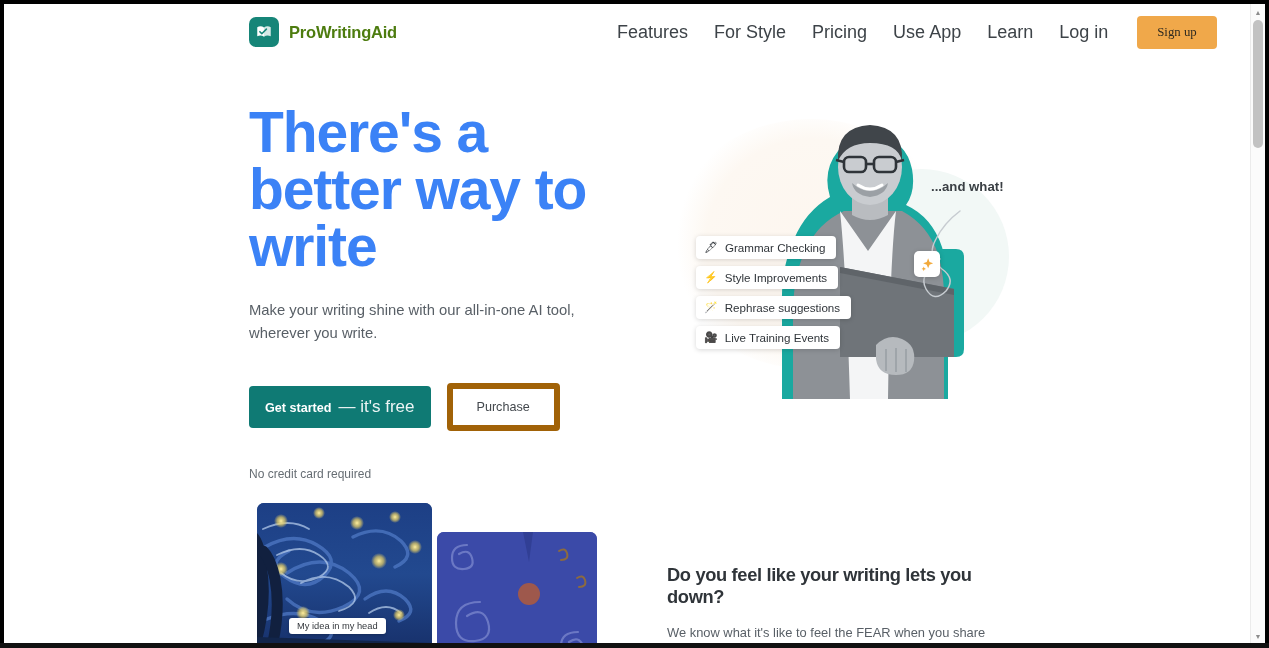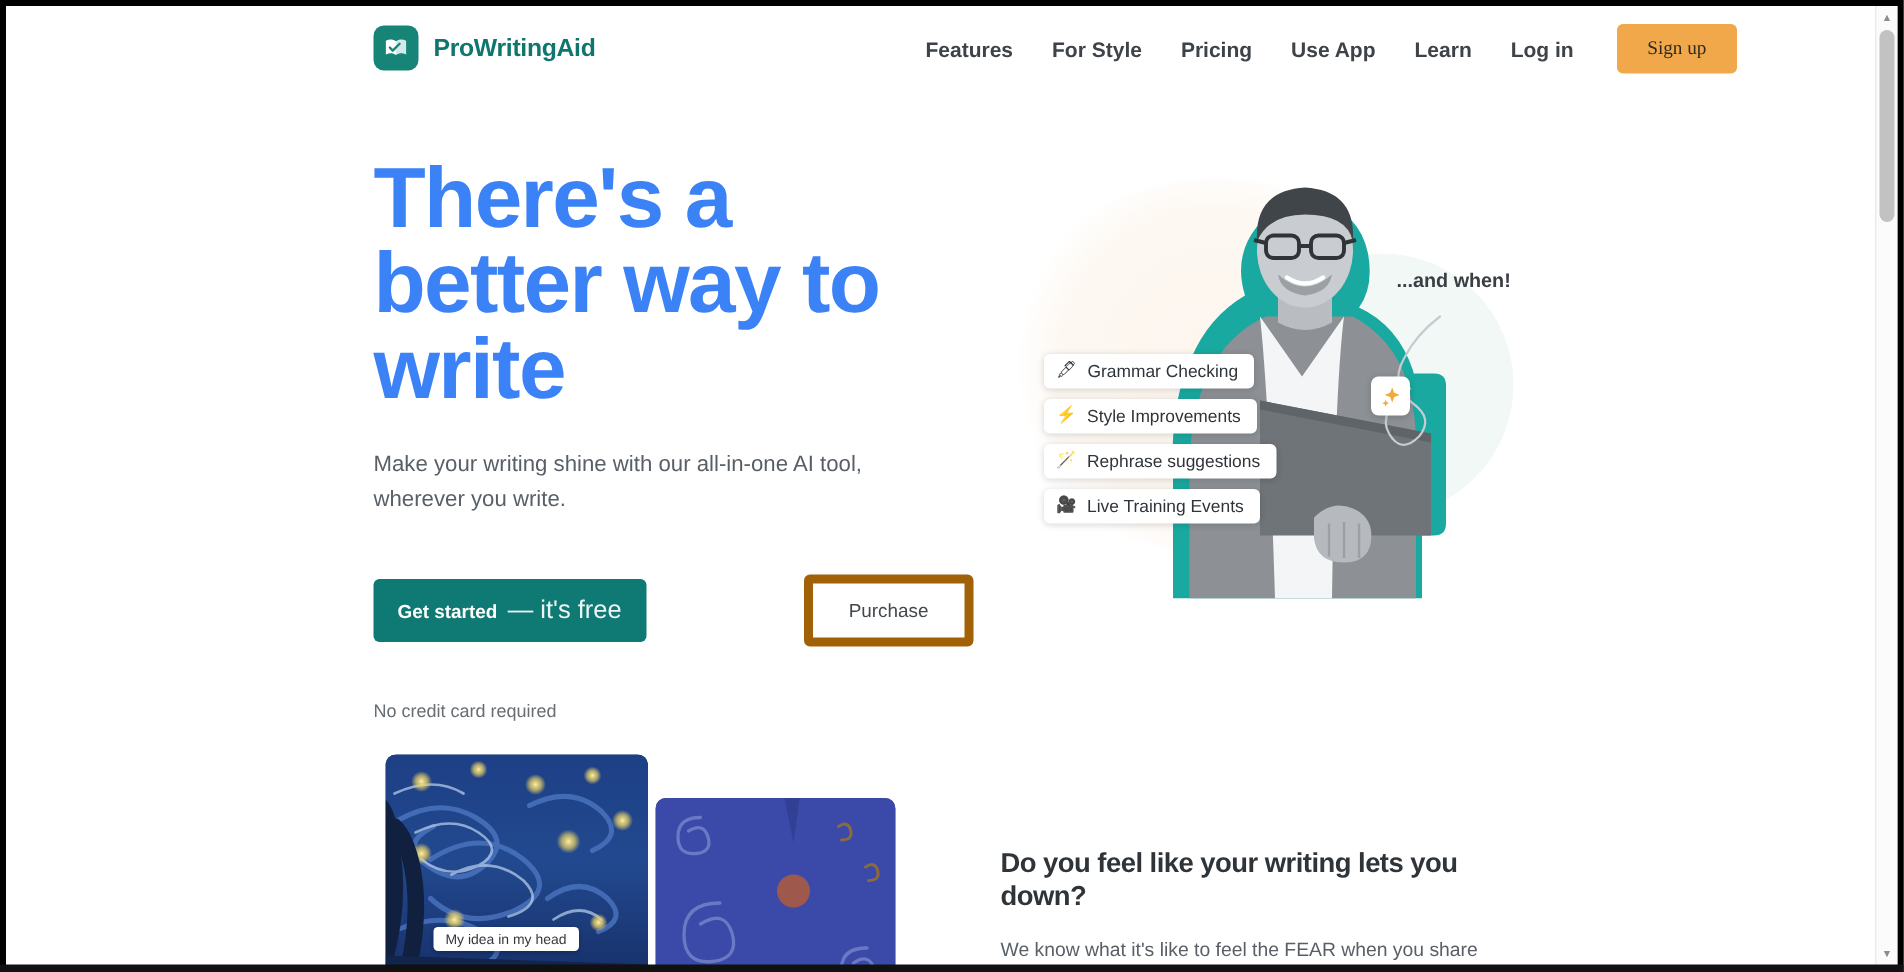--- a/index.html
+++ b/index.html
@@ -57,30 +57,30 @@
   .brand {
     position: absolute; left: 245px; top: 13px;
     display: flex; align-items: center; gap: 10px;
   }
   .logo-mark {
     width: 30px; height: 30px; border-radius: 7px;
     background: #168578;
     display: flex; align-items: center; justify-content: center;
   }
   .brand-name {
-    font-size: 16.5px; font-weight: bold; color: #0f766e;
+    font-size: 16.5px; font-weight: bold; color: #4d7c0f;
     letter-spacing: -0.2px;
   }
   .nav {
     position: absolute; left: 600px; top: 0; height: 57px;
     display: flex; align-items: center; gap: 0px;
   }
   .nav-link {
-    font-size: 14px; color: #3d4348;
-    padding: 6px 13px; cursor: pointer; white-space: nowrap; font-weight: bold;
+    font-size: 18px; color: #3d4348;
+    padding: 6px 13px; cursor: pointer; white-space: nowrap;
   }
   .signup-btn {
     margin-left: 16px;
     background: #f0a84a;
     color: #2e2a20;
     font-size: 12.8px;
     padding: 9px 20px;
     border-radius: 4px;
     border: none;
     cursor: pointer;
@@ -92,21 +92,21 @@
   .hero-left { position: absolute; left: 245px; top: 100px; width: 400px; }
   .hero-title {
     font-size: 57px; line-height: 57px; font-weight: bold;
     color: #3b82f6; letter-spacing: -1.1px;
   }
   .hero-sub {
     margin-top: 24px;
     font-size: 14.8px; line-height: 23px; color: #585f66;
     width: 330px;
   }
-  .hero-cta { margin-top: 38px; display: flex; align-items: center; gap: 16px; justify-content: space-between; }
+  .hero-cta { margin-top: 38px; display: flex; align-items: center; gap: 16px; }
   .btn-primary {
     background: #0f7a74; color: #ffffff;
     border: none; border-radius: 4px;
     padding: 11px 16px;
     font-size: 12.6px; font-weight: bold;
     cursor: pointer;
     font-family: "Liberation Sans", sans-serif;
     display: inline-flex; align-items: baseline; gap: 7px;
   }
   .btn-primary .free { font-weight: normal; font-size: 17px; opacity: .92; }
@@ -294,21 +294,21 @@
 
         <g stroke="#9aa0a5" stroke-width="1.6" fill="none">
           <path d="M232 250 v22"></path>
             <path d="M242 249 v24"></path>
             <path d="M252 250 v23"></path>
         </g>
 
         <path d="M286 160 q-22 16 -14 30 q8 14 20 2 q10-12 -4-22 q-16-12 -6-30 q8-16 24-28" fill="none" stroke="#c7ccd1" stroke-width="1.5" stroke-linecap="round"></path>
       </svg>
 
-      <div class="and-more">...and when!</div>
+      <div class="and-more">...and what!</div>
 
       <div class="sparkle-card">
         <svg width="15" height="15" viewBox="0 0 24 24" aria-hidden="true">
           <path d="M13 2l2.2 5.8L21 10l-5.8 2.2L13 18l-2.2-5.8L5 10l5.8-2.2z" fill="#f2a93b"></path>
           <path d="M6 15l1 2.6L9.6 19 7 20l-1 2.6L5 20l-2.6-1L5 17.6z" fill="#f2a93b"></path>
         </svg>
       </div>
 
       <div class="pill pill-1">
         <span class="ic">🖋</span>

